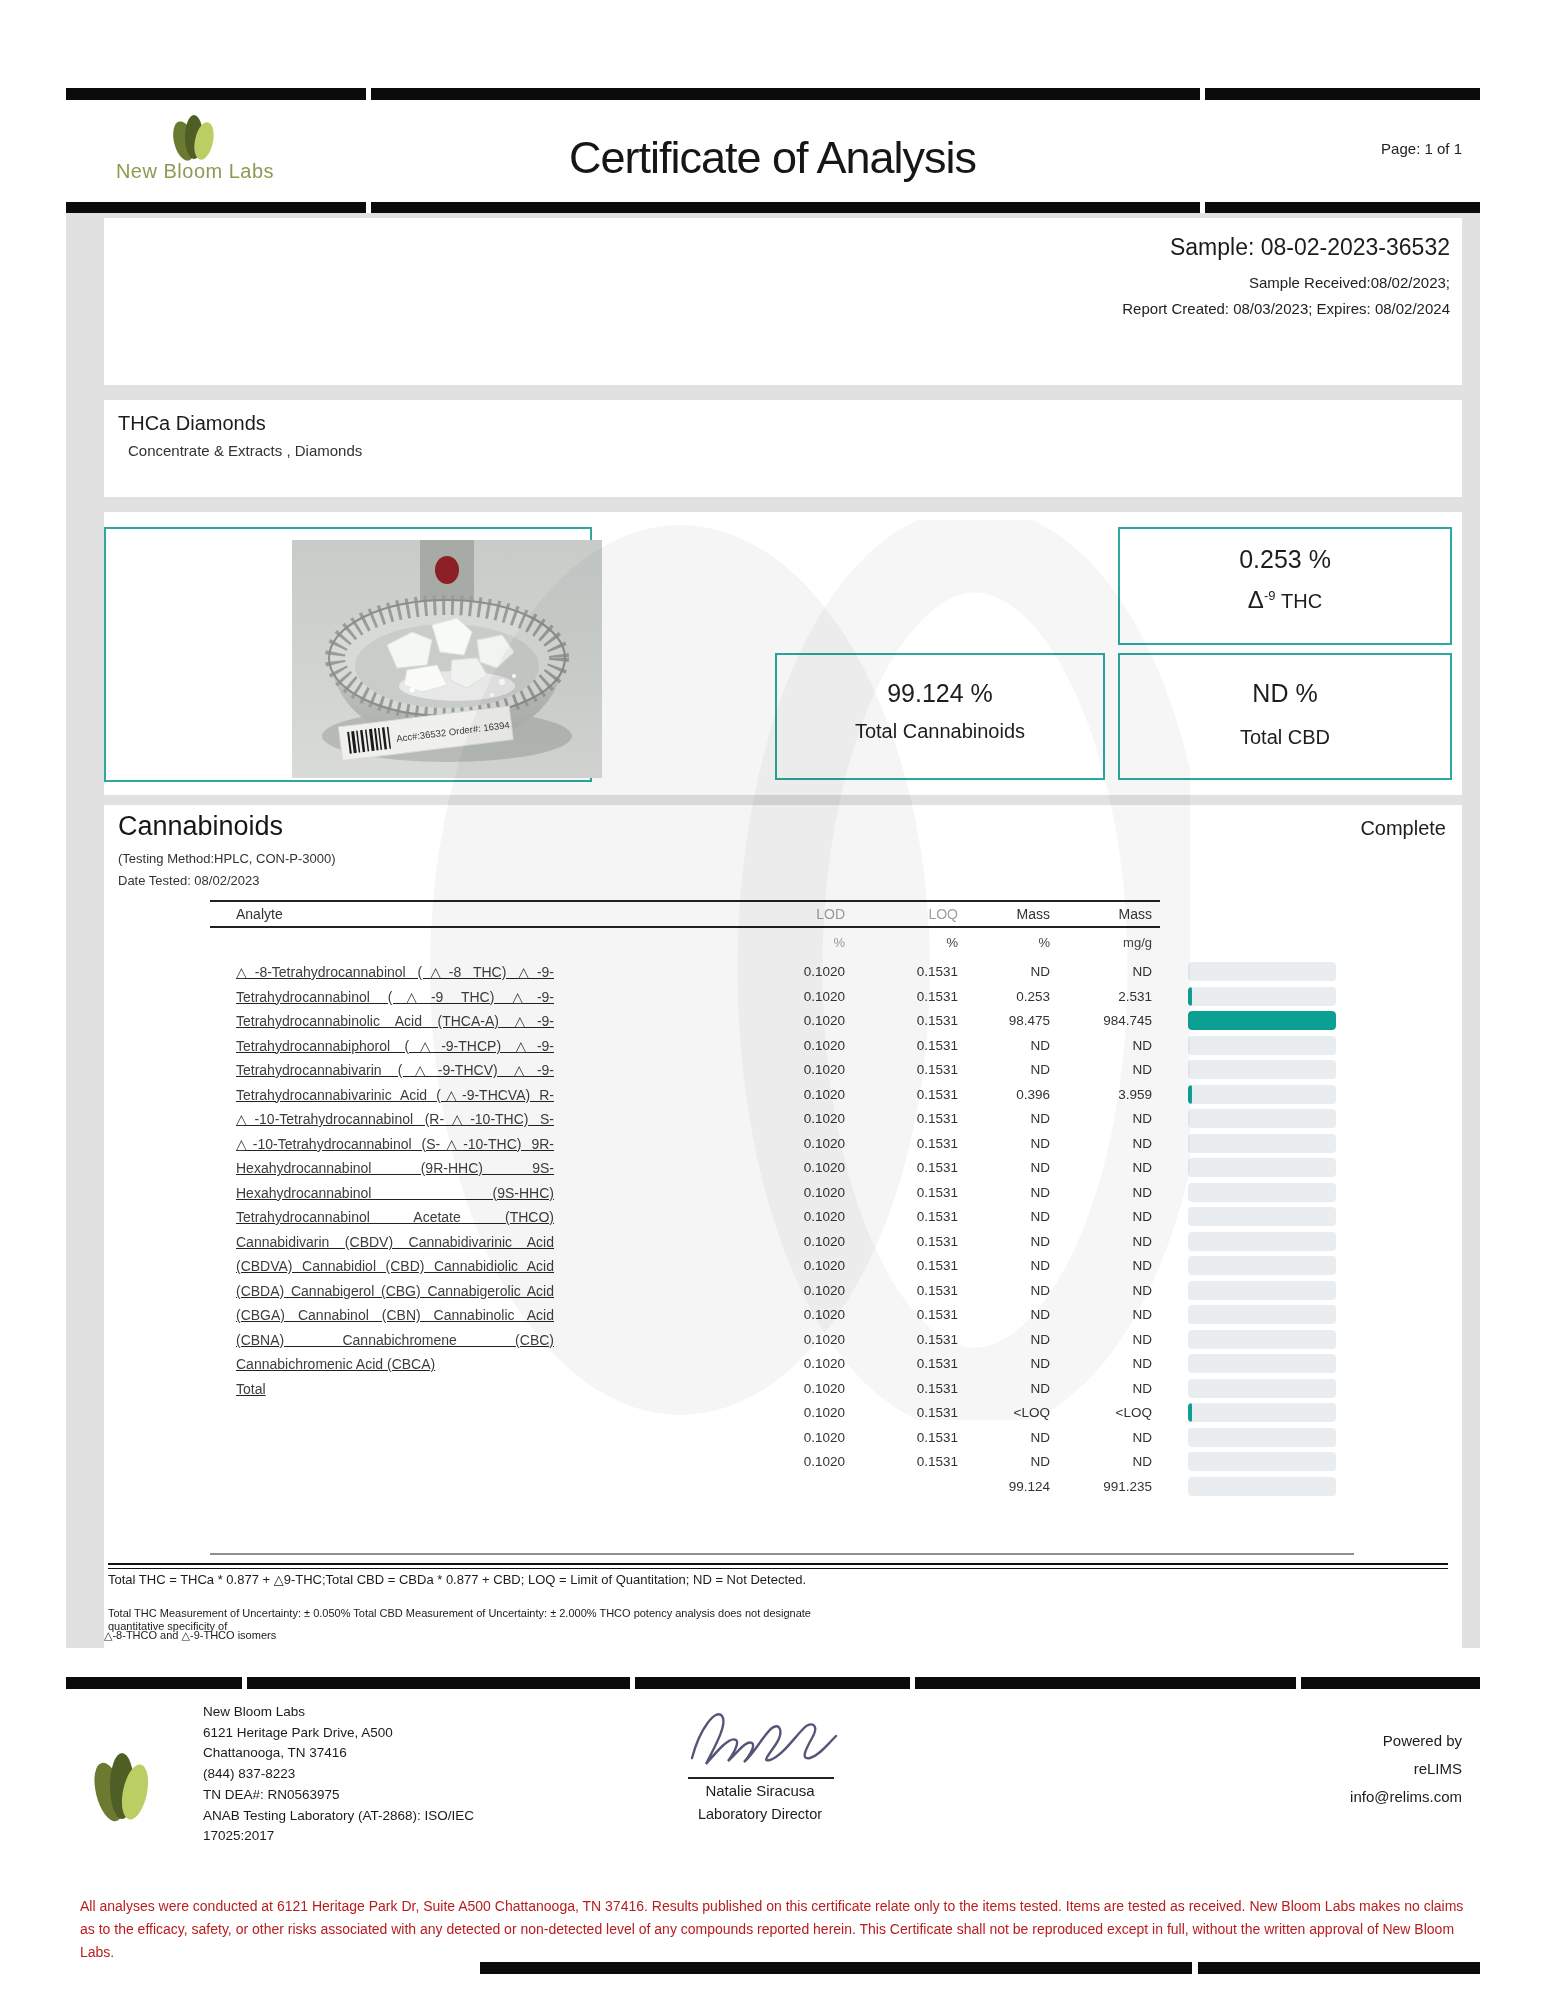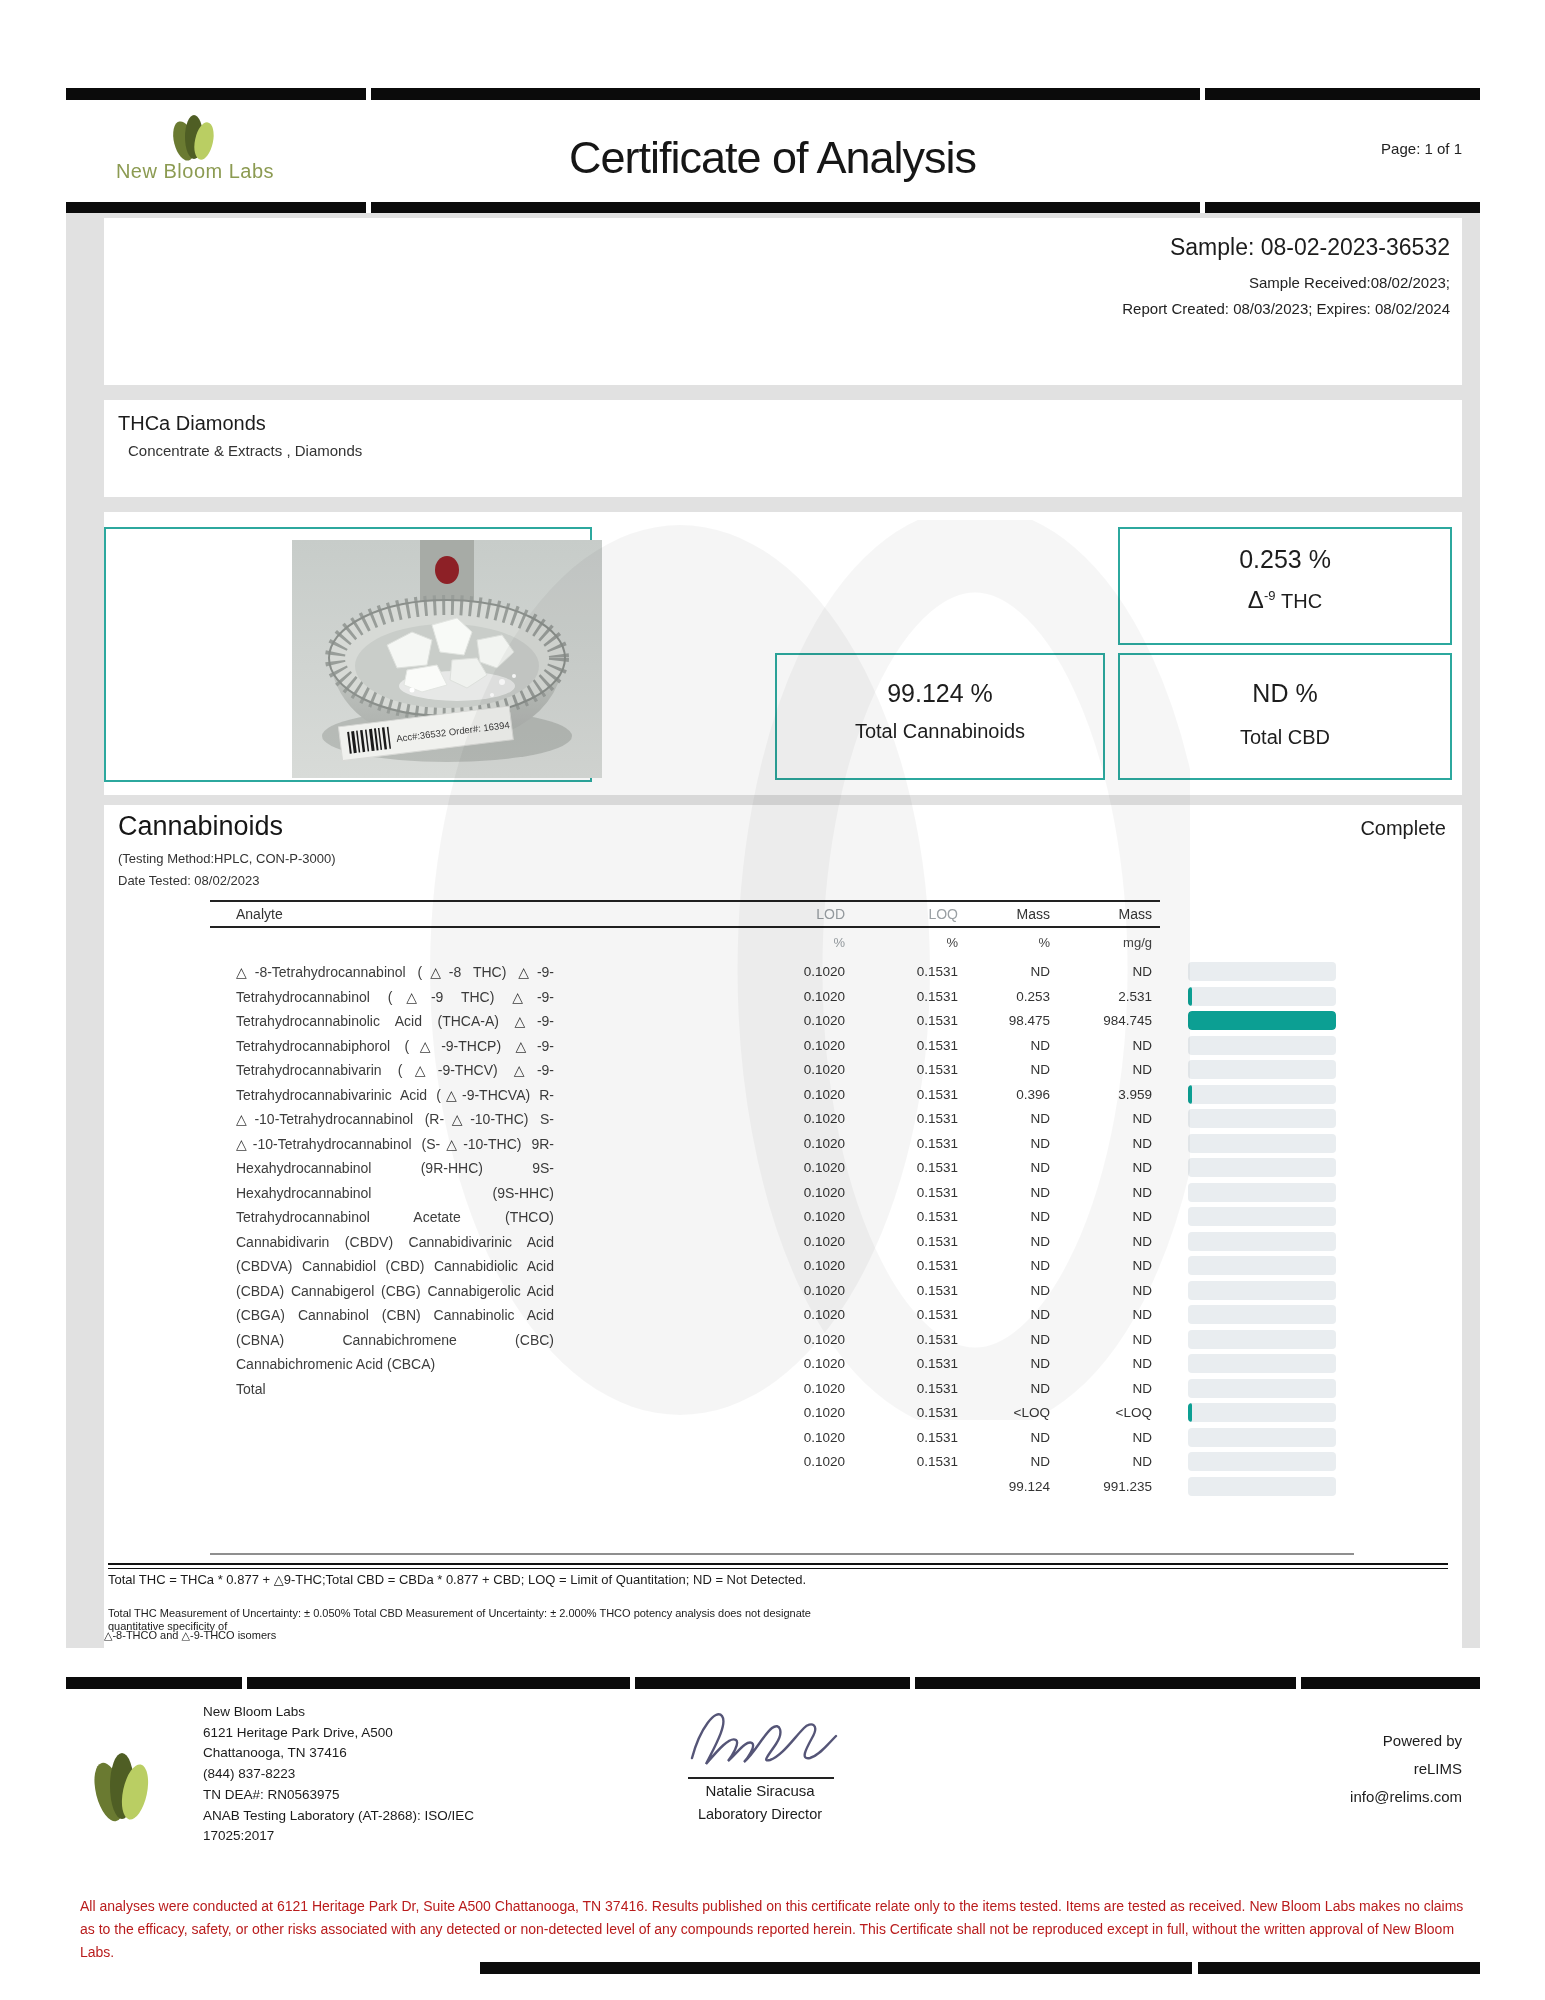--- a/index.html
+++ b/index.html
@@ -49,21 +49,21 @@
   .thead-row,.tunit-row{position:absolute;left:0;width:1100px;height:24px;}
   .thead-cell{font-size:14px;color:#333;}
   .tunit-cell{font-size:13px;color:#444;}
   .c-analyte{left:132px;width:320px;text-align:left;}
   .c-lod{left:631px;}
   .c-loq{left:744px;}
   .c-pct{left:836px;}
   .c-mgg{left:938px;}
   .hd-dim{color:#9aa0a4;}
 
-  .analyte-col{position:absolute;left:132px;top:155px;width:318px;}
+  .analyte-col{position:absolute;left:132px;top:155px;width:318px;text-decoration:underline;}
   .aline{height:24.5px;line-height:24.5px;font-size:14px;color:#3d3d3d;white-space:nowrap;overflow:visible;}
   .aline.just{white-space:normal;text-align:justify;text-align-last:justify;}
 
   .table-rows{position:absolute;left:0;top:155px;width:1100px;}
   .trow{position:relative;height:24.5px;}
   .tcell{font-size:13.5px;color:#333;line-height:24.5px;top:0;}
 
   .bars-col{position:absolute;left:1084px;top:157px;width:148px;}
   .bar{height:19px;margin-bottom:5.5px;background:#e9edf0;border-radius:4px;overflow:hidden;}
   .bar .fill{height:100%;background:#0C9F93;border-radius:4px;min-width:4px;}

